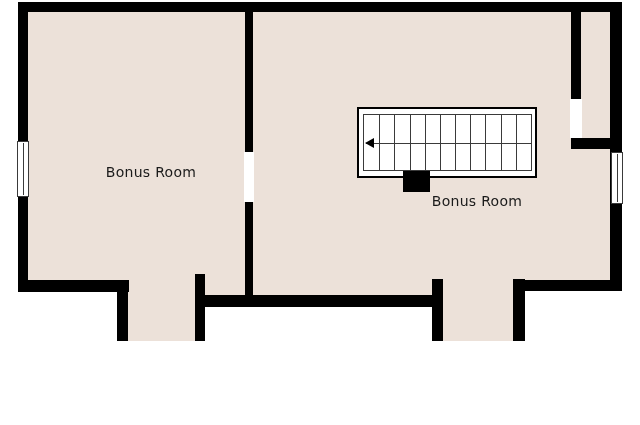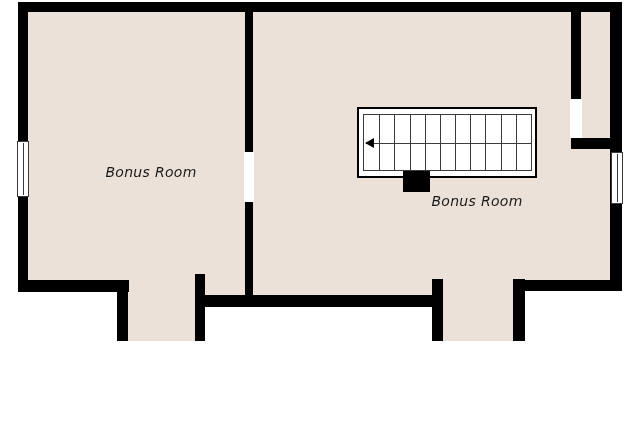--- a/index.html
+++ b/index.html
@@ -1,17 +1,17 @@
 <!DOCTYPE html>
 <html style="--bg: #FFFFFF; --floor: #ECE1D9; --wall: #000000; --line: #3A3A3A; --text: #1A1A1A;"><head>
 <meta charset="utf-8">
 <style>
   * { margin:0; padding:0; box-sizing:border-box; }
   html,body { background:#fff; font-family:"DejaVu Sans", sans-serif; }
-  .plan { position:relative; width:640px; height:341px; background:var(--bg,#fff); overflow:hidden;font-style:italic; }
+  .plan { position:relative; width:640px; height:341px; background:var(--bg,#fff); overflow:hidden; }
   .floor { position:absolute; background:var(--floor,#ECE1D9); }
   .wall { position:absolute; background:var(--wall,#000); }
   .opening { position:absolute; background:var(--bg,#fff); }
   .window { position:absolute; background:#fff; border:1px solid var(--line,#3A3A3A); }
   .window-v::after { content:""; position:absolute; left:50%; top:1px; bottom:1px; width:1px; background:var(--line,#3A3A3A); }
   .window-h::after { content:""; position:absolute; top:50%; left:1px; right:1px; height:1px; background:var(--line,#3A3A3A); }
   .room-label { position:absolute; color:var(--text,#1A1A1A); font-size:14px; letter-spacing:0.3px; text-align:center; white-space:nowrap; }
   .stairs { position:absolute; left:357px; top:107px; width:180px; height:71px; background:#fff; border:2px solid var(--wall,#000); }
   .treads { position:absolute; left:4px; top:5px; width:169px; height:57px; border:1px solid var(--line,#3A3A3A); }
   .tread-line { position:absolute; top:0; bottom:0; width:1px; background:var(--line,#3A3A3A); }

